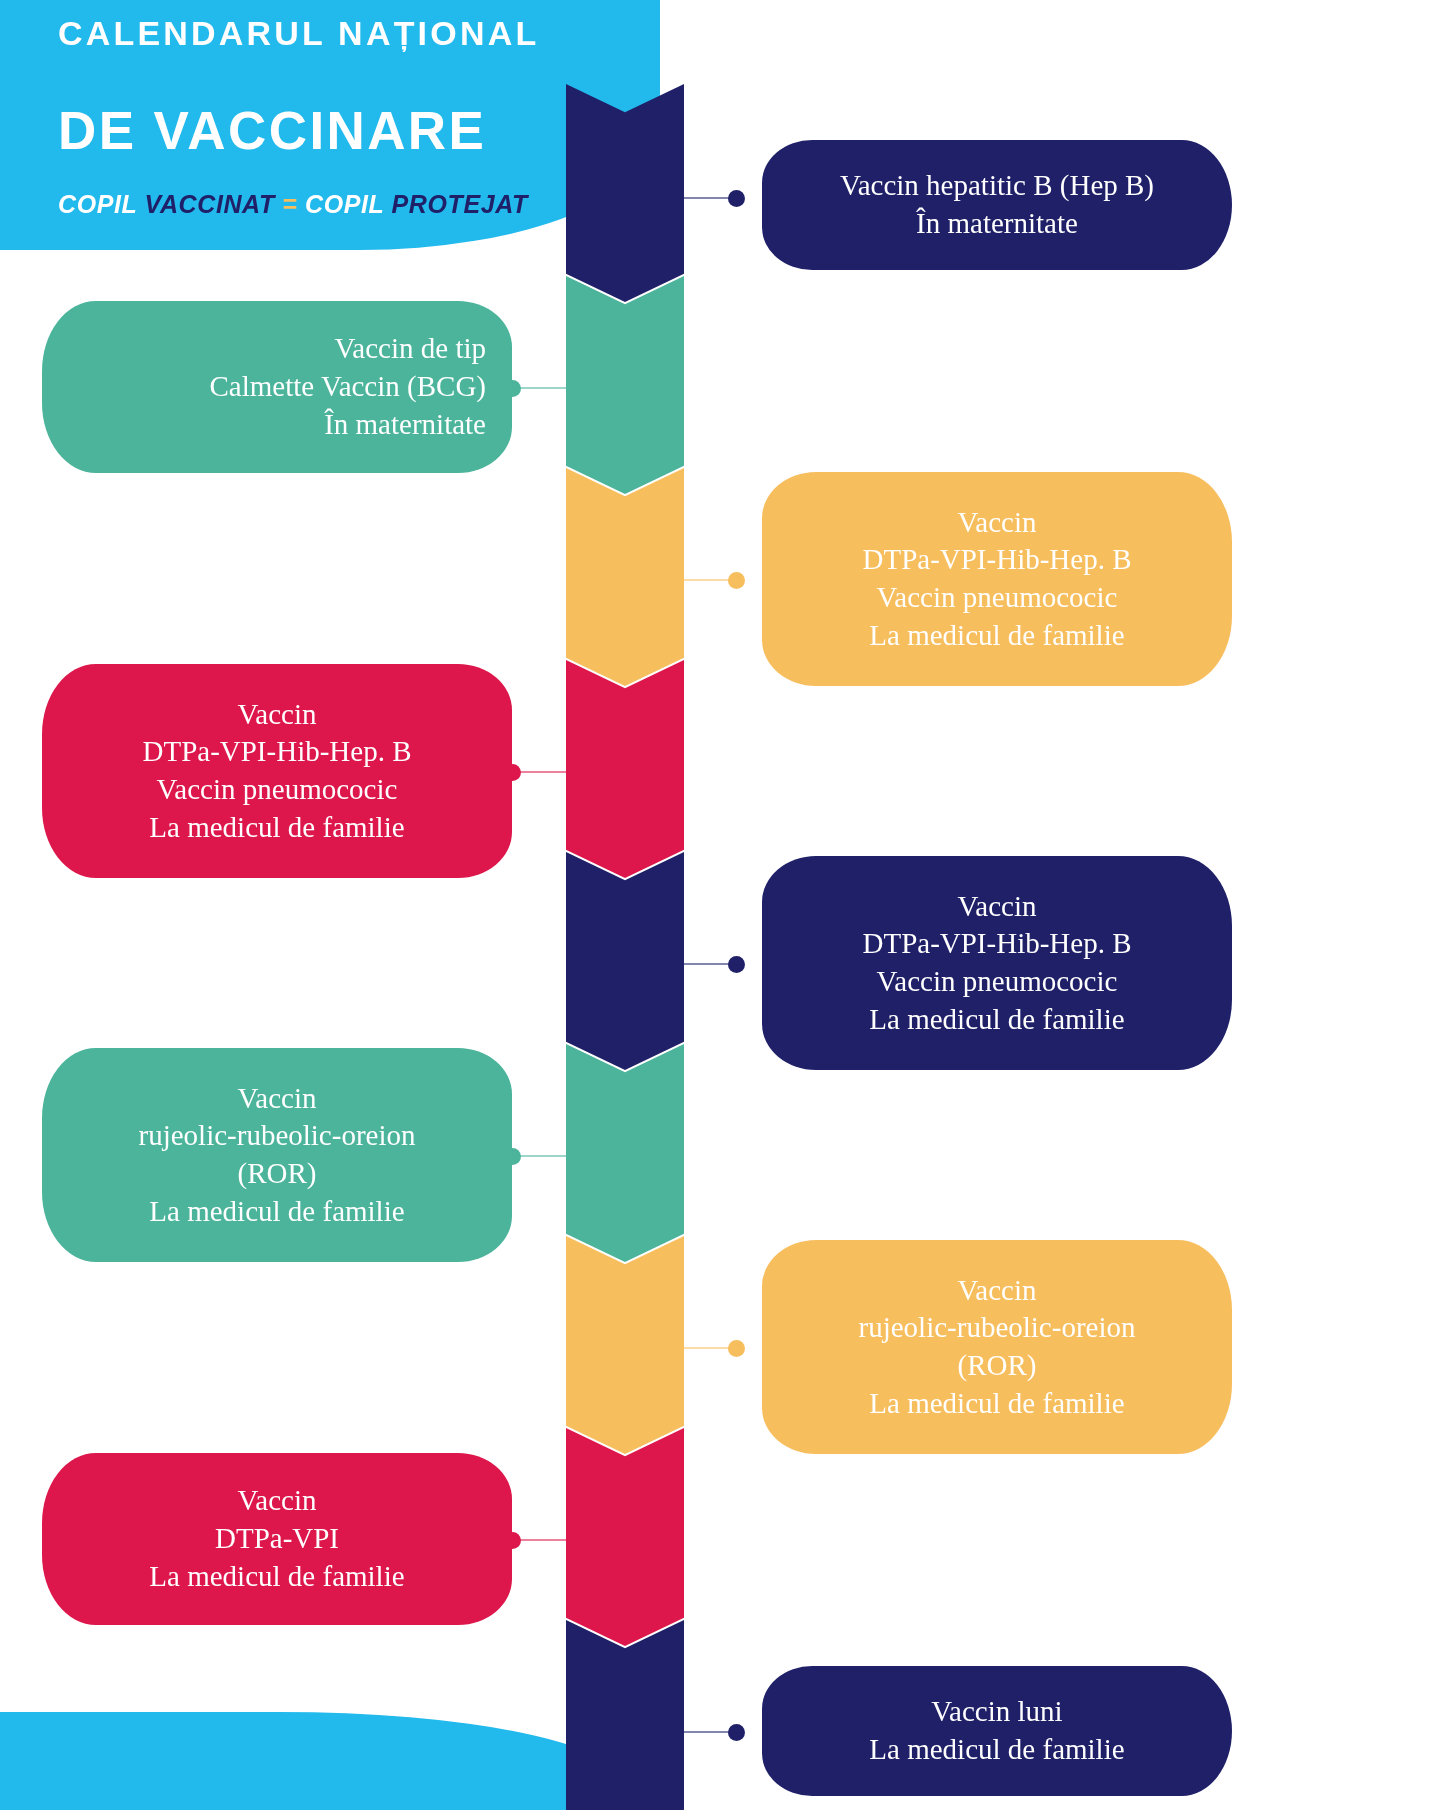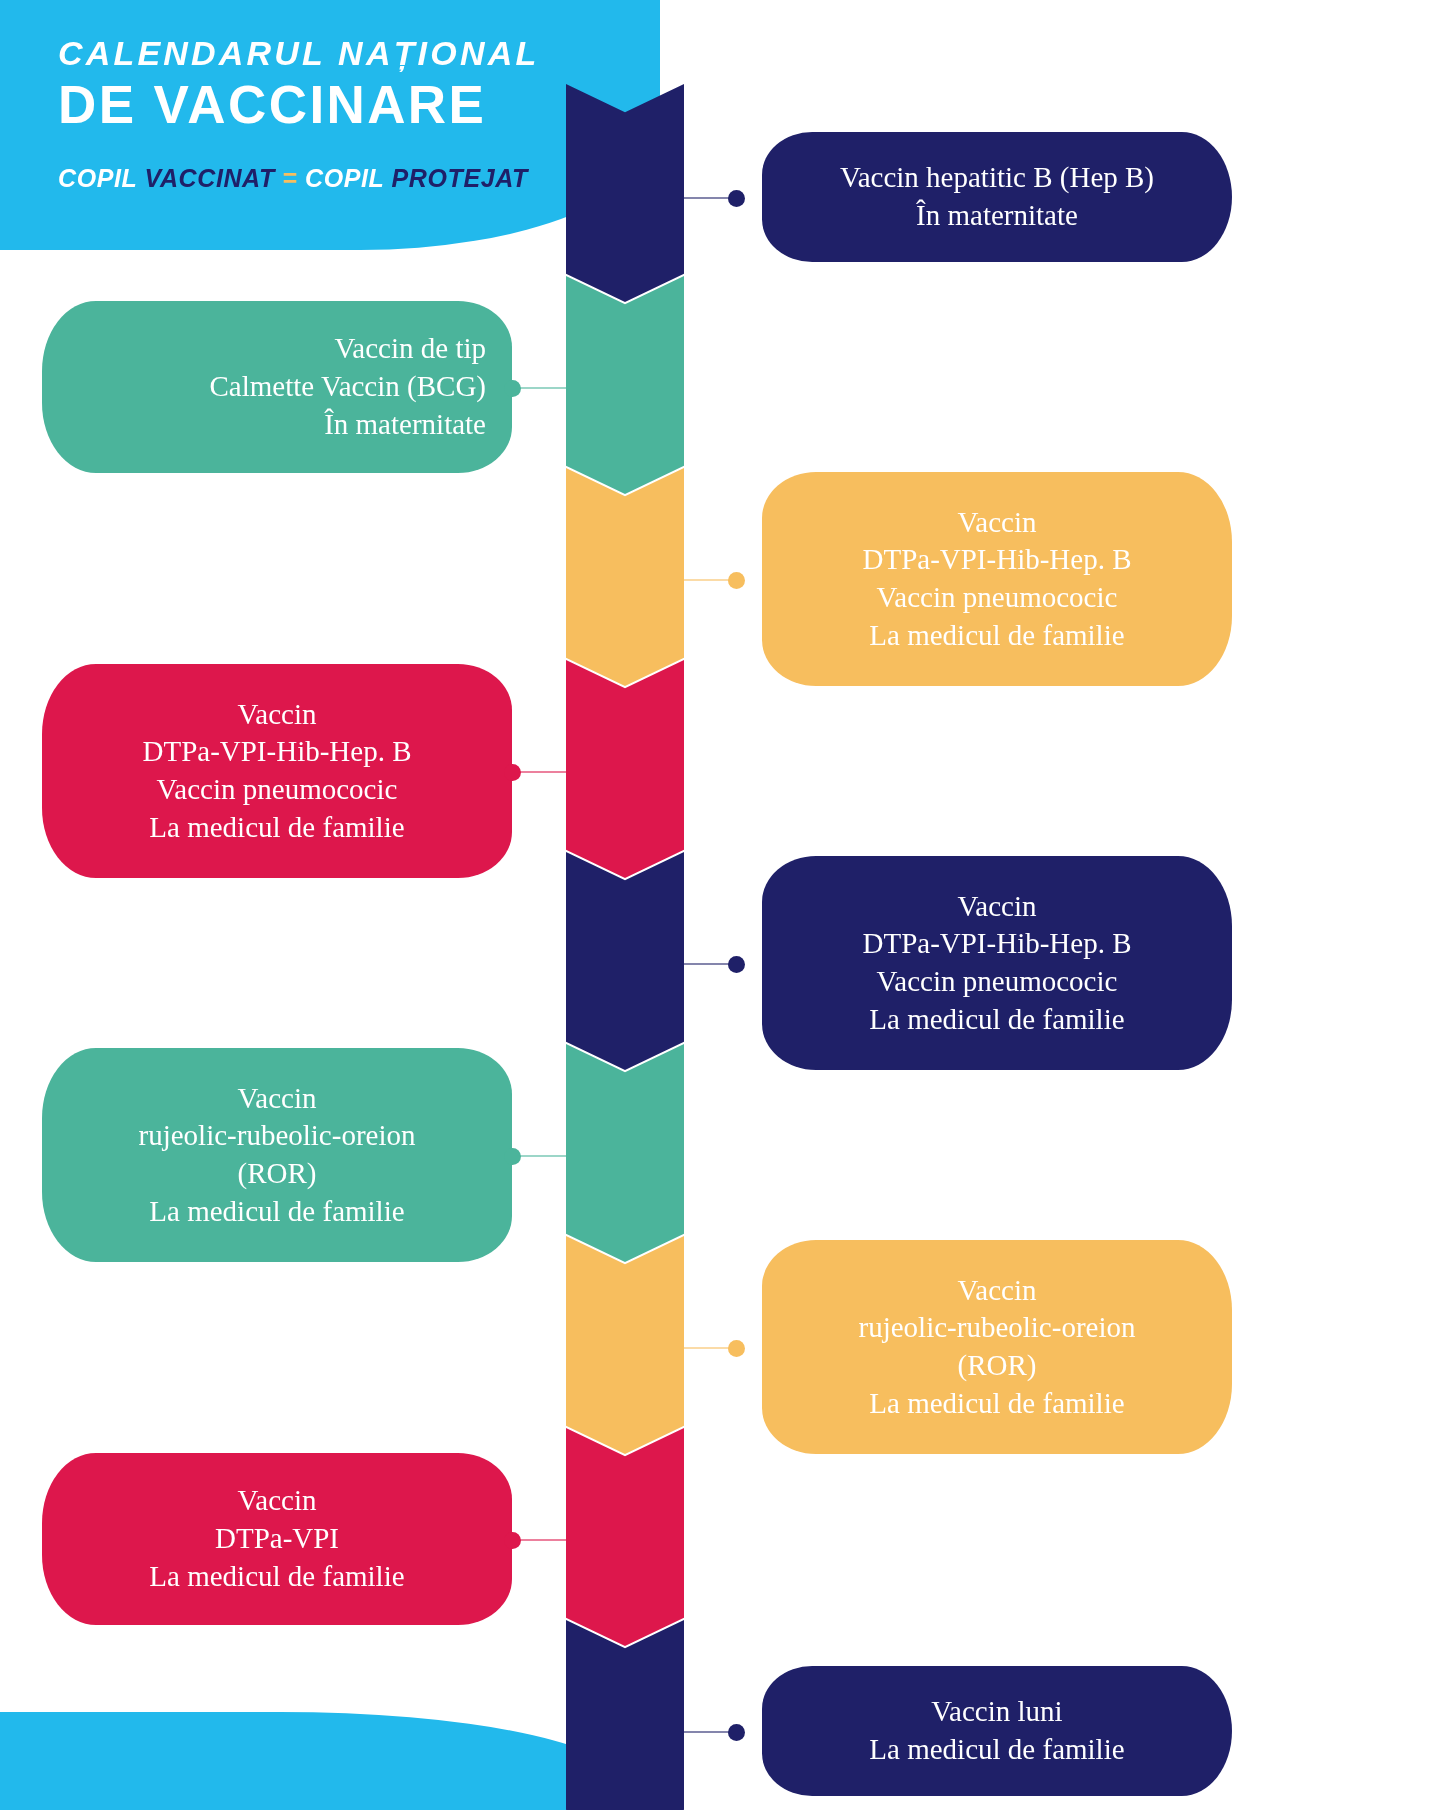--- a/index.html
+++ b/index.html
@@ -32,34 +32,33 @@
     position: absolute;
     left: 58px;
     top: 12px;
     width: 500px;
     z-index: 4;
     font-family: "Liberation Sans", "DejaVu Sans", sans-serif;
   }
   #title-line1 {
     font-size: 34px;
     font-weight: bold;
-    font-style: italic;
     letter-spacing: 3.2px;
     color: #ffffff;
     line-height: 1.25;
     white-space: nowrap;
-    margin-top: 20px;
   }
   #title-line2 {
     font-size: 53px;
     font-weight: bold;
     letter-spacing: 2.4px;
     color: #ffffff;
     line-height: 1.12;
     white-space: nowrap;
+    margin-top: 46px;
   }
   #subtitle {
     margin-top: 30px;
     font-size: 25px;
     font-weight: bold;
     font-style: italic;
     letter-spacing: 0.6px;
     white-space: nowrap;
   }
   .sub-w { color: #ffffff; }
@@ -194,21 +193,21 @@
       </div>
       <div class="chev-label" style="top: 1521px;">
         <div>5-6 ani</div>
       </div>
       <div class="chev-label" style="top: 1713px;">
         <div>14 ani</div>
       </div>
     </div>
 
   <div id="cards-layer">
-      <div class="card right" style="background: rgb(31, 32, 104); width: 470px; height: 130px; top: 132px; left: 762px;">
+      <div class="card right" style="background: rgb(31, 32, 104); width: 470px; height: 130px; top: 140px; left: 762px;">
         <span class="ln">Vaccin hepatitic B (Hep B)</span>
         <span class="ln ital">În maternitate</span>
       </div>
       <div class="card left" style="background: rgb(75, 180, 155); width: 470px; height: 172px; top: 301px; left: 42px; align-items: flex-end;">
         <span class="ln">Vaccin de tip</span>
         <span class="ln">Calmette Vaccin (BCG)</span>
         <span class="ln ital">În maternitate</span>
       </div>
       <div class="card right" style="background: rgb(247, 190, 94); width: 470px; height: 214px; top: 472px; left: 762px;">
         <span class="ln">Vaccin</span>

